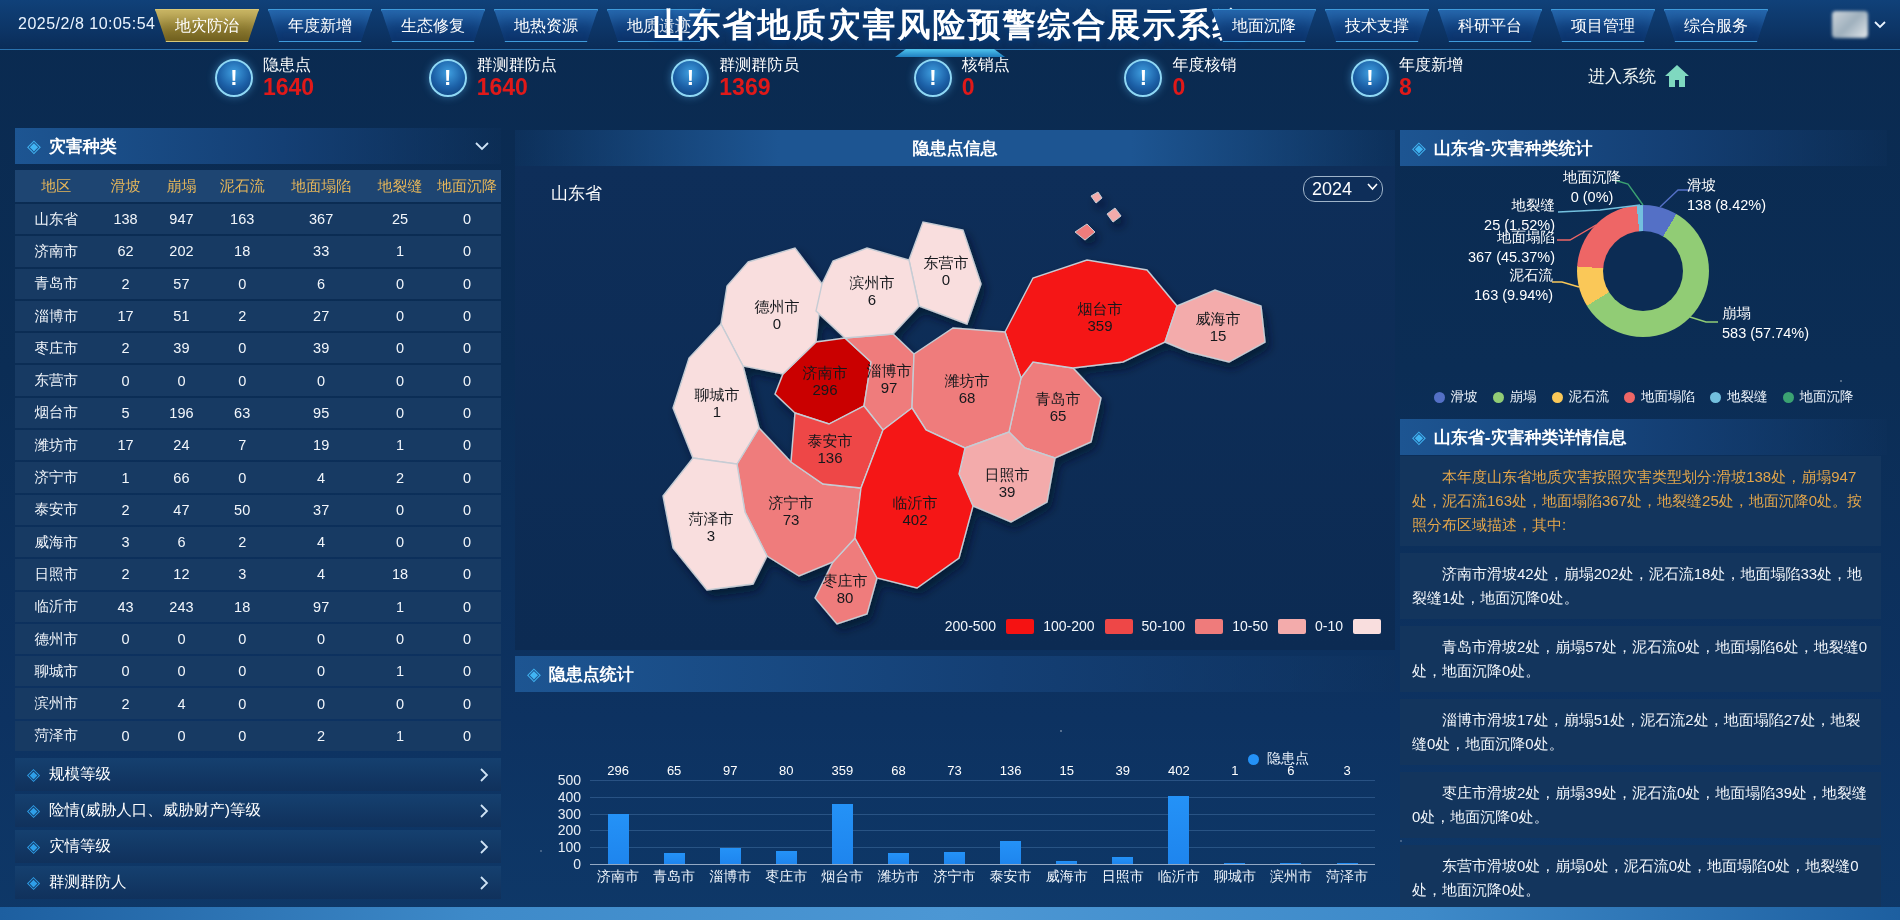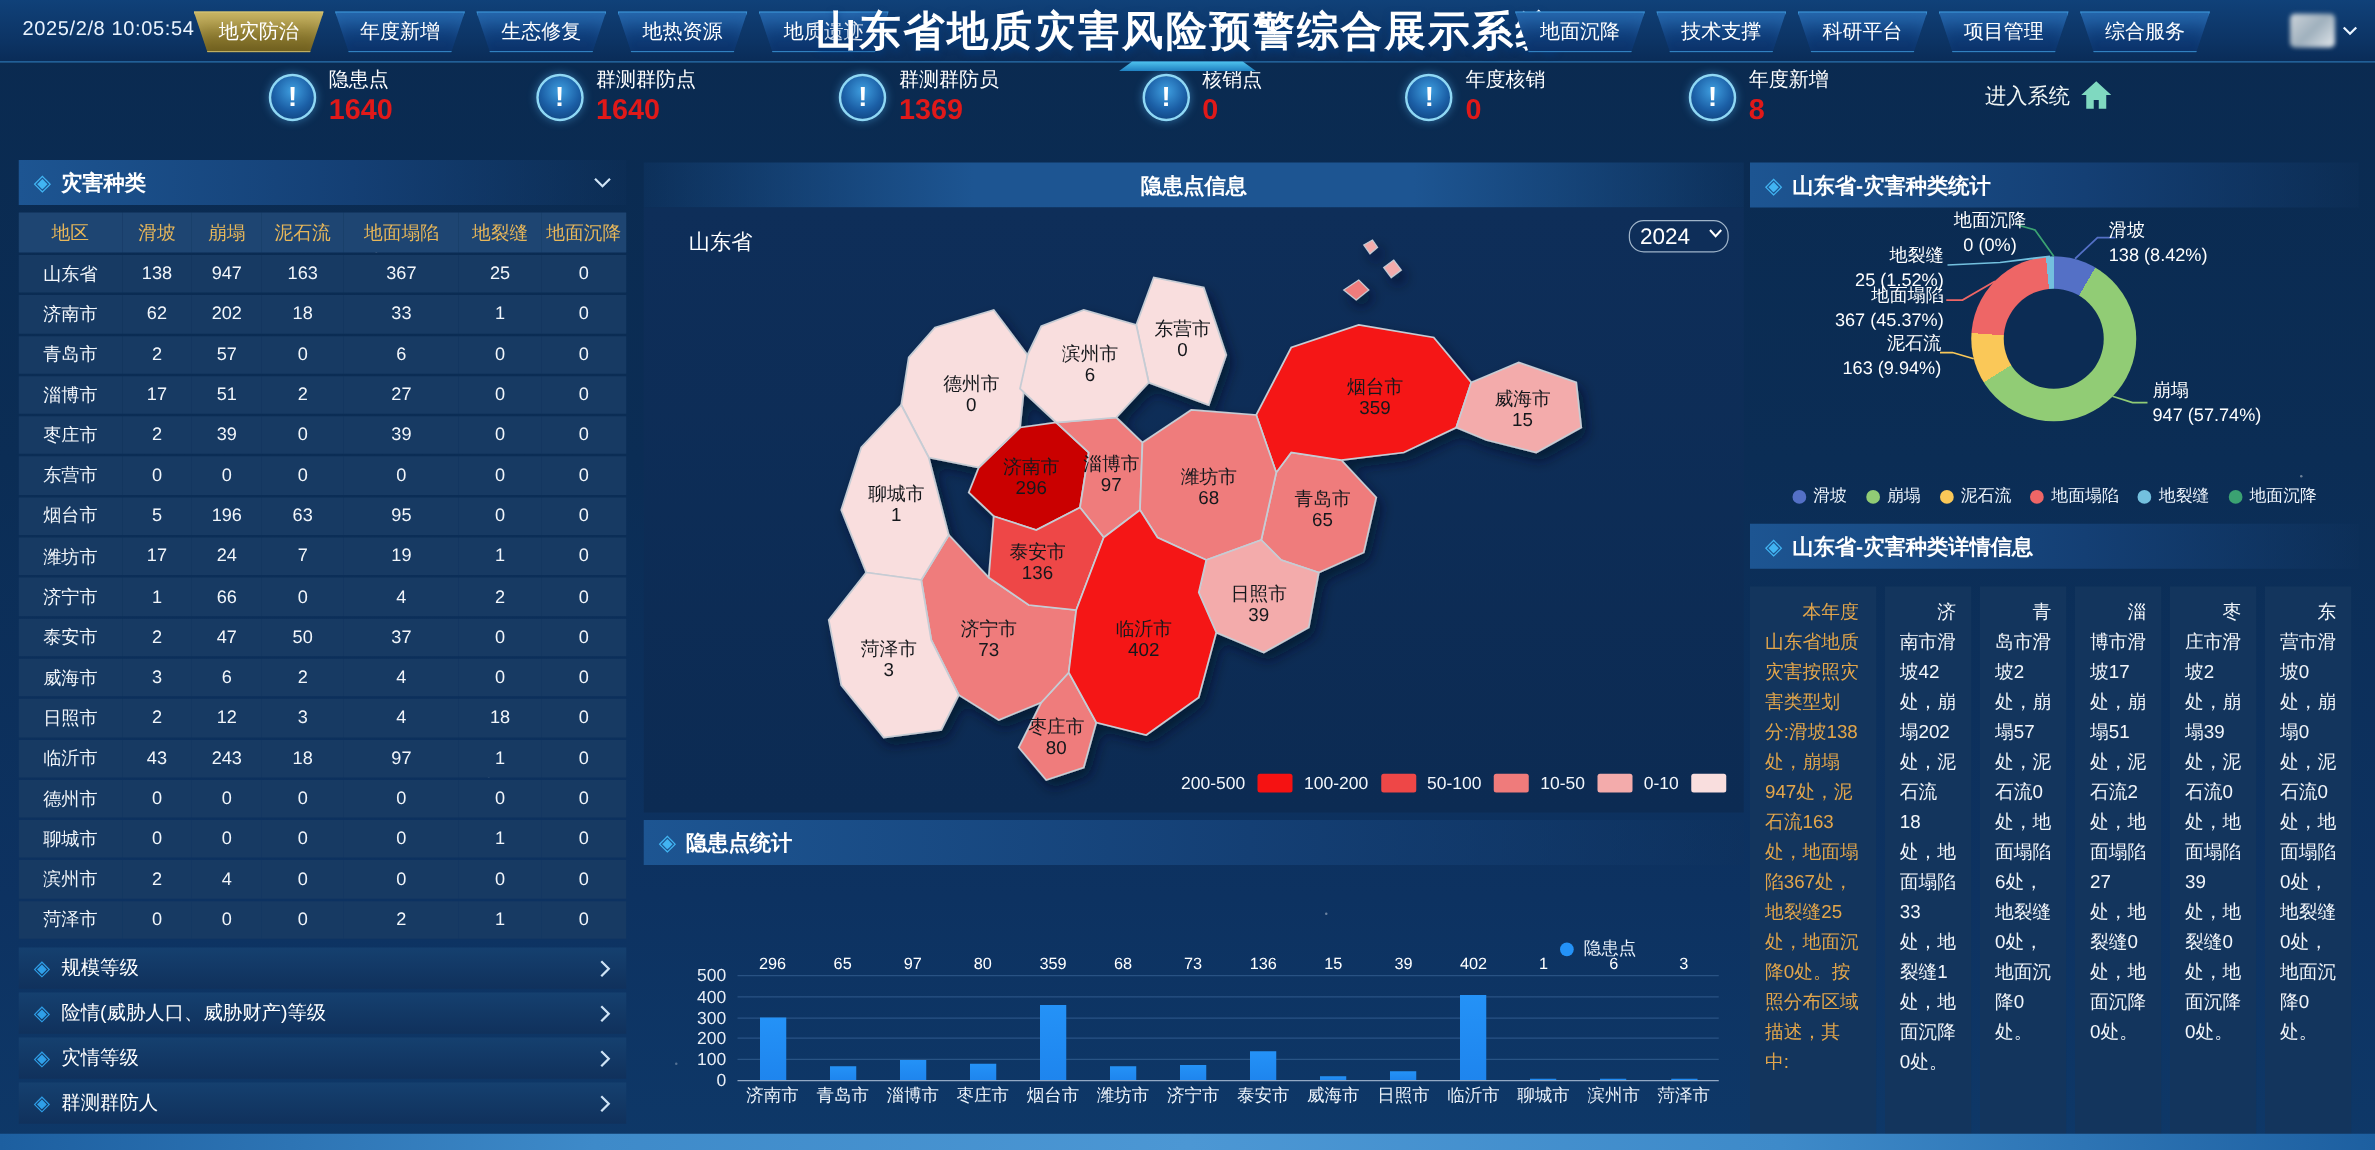--- a/index.html
+++ b/index.html
@@ -102,21 +102,21 @@
   
   .right-col { position:absolute; left:1400px; top:130px; width:487px; }
   .donut-body { position:relative; width:487px; height:246px; }
   .donut { position:absolute; left:177px; top:39px; width:132px; height:132px; border-radius:50%; }
   .donut-hole { position:absolute; left:203px; top:65px; width:80px; height:80px; border-radius:50%; background:#0c2c54; }
   .donut-label { position:absolute; font-size:14.5px; line-height:1.35; color:#fff; white-space:nowrap; }
   .donut-legend { position:absolute; left:0; bottom:6px; width:100%; display:flex; justify-content:center; gap:15px; }
   .dlegend-item { display:flex; align-items:center; gap:6px; font-size:13.5px; color:#eef4fb; }
   .dlegend-dot { width:11px; height:11px; border-radius:50%; }
   .details-header { margin-top:7px; }
-  .details-body { margin-top:14px; height:452px; overflow-y:auto; padding-right:6px; display:flex; flex-direction:row; gap:7px; }
+  .details-body { margin-top:1px; height:452px; overflow-y:auto; padding-right:6px; display:flex; flex-direction:column; gap:7px; }
   .details-body::-webkit-scrollbar { width:7px; }
   .details-body::-webkit-scrollbar-track { background:#10315c; }
   .details-body::-webkit-scrollbar-thumb { background:#5b8cc0; border-radius:3px; }
   .detail-card { background:#13355d; padding:9px 12px; font-size:15px; line-height:1.6; color:#f2f6fb; text-indent:2em; }
   .detail-card.highlight { color:#e3a64b; }
 
   .bottom-strip { position:absolute; left:0; bottom:0; width:1900px; height:13px;
     background:linear-gradient(90deg,#1d5fa0 0%,#3e8ac9 25%,#4c97d4 50%,#3e8ac9 75%,#1d5fa0 100%); }
 </style>
 </head>
@@ -623,21 +623,21 @@
           <polyline points="240,39 200,44 158,46" fill="none" stroke="#73c0de" stroke-width="1.4"></polyline>
           <polyline points="243,39 228,18 214,14" fill="none" stroke="#3ba272" stroke-width="1.4"></polyline>
         </svg>
       <div id="donut-labels">
           <div class="donut-label" style="left: 287px; top: 10px; width: 150px; text-align: left;">
             <div>滑坡</div>
             <div>138 (8.42%)</div>
           </div>
           <div class="donut-label" style="left: 322px; top: 138px; width: 150px; text-align: left;">
             <div>崩塌</div>
-            <div>947 (57.74%)</div>
+            <div>583 (57.74%)</div>
           </div>
           <div class="donut-label" style="left: 38px; top: 100px; width: 115px; text-align: right;">
             <div>泥石流</div>
             <div>163 (9.94%)</div>
           </div>
           <div class="donut-label" style="left: 2px; top: 62px; width: 153px; text-align: right;">
             <div>地面塌陷</div>
             <div>367 (45.37%)</div>
           </div>
           <div class="donut-label" style="left: 28px; top: 30px; width: 127px; text-align: right;">

